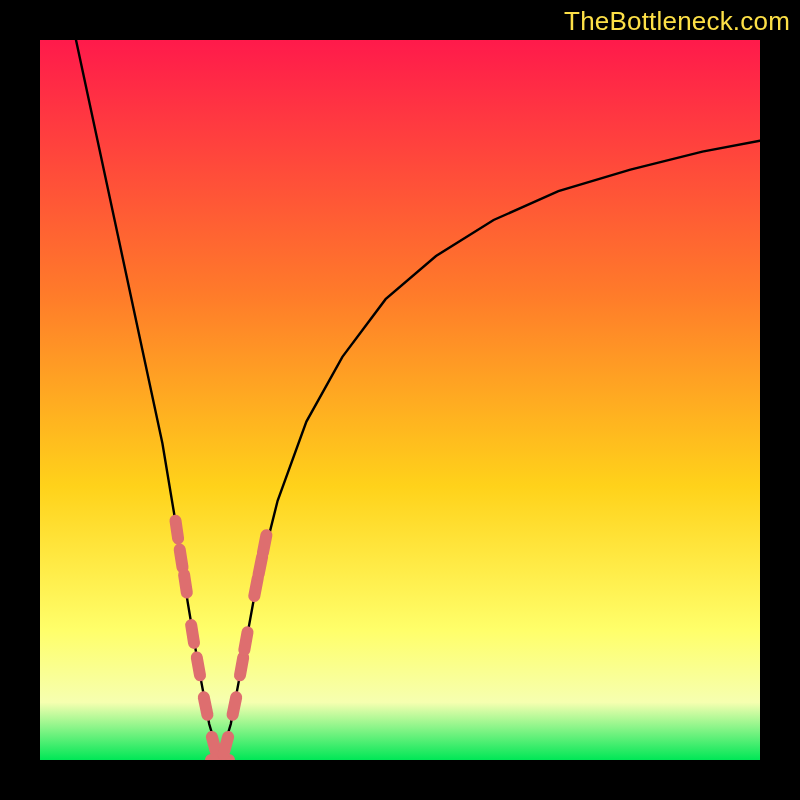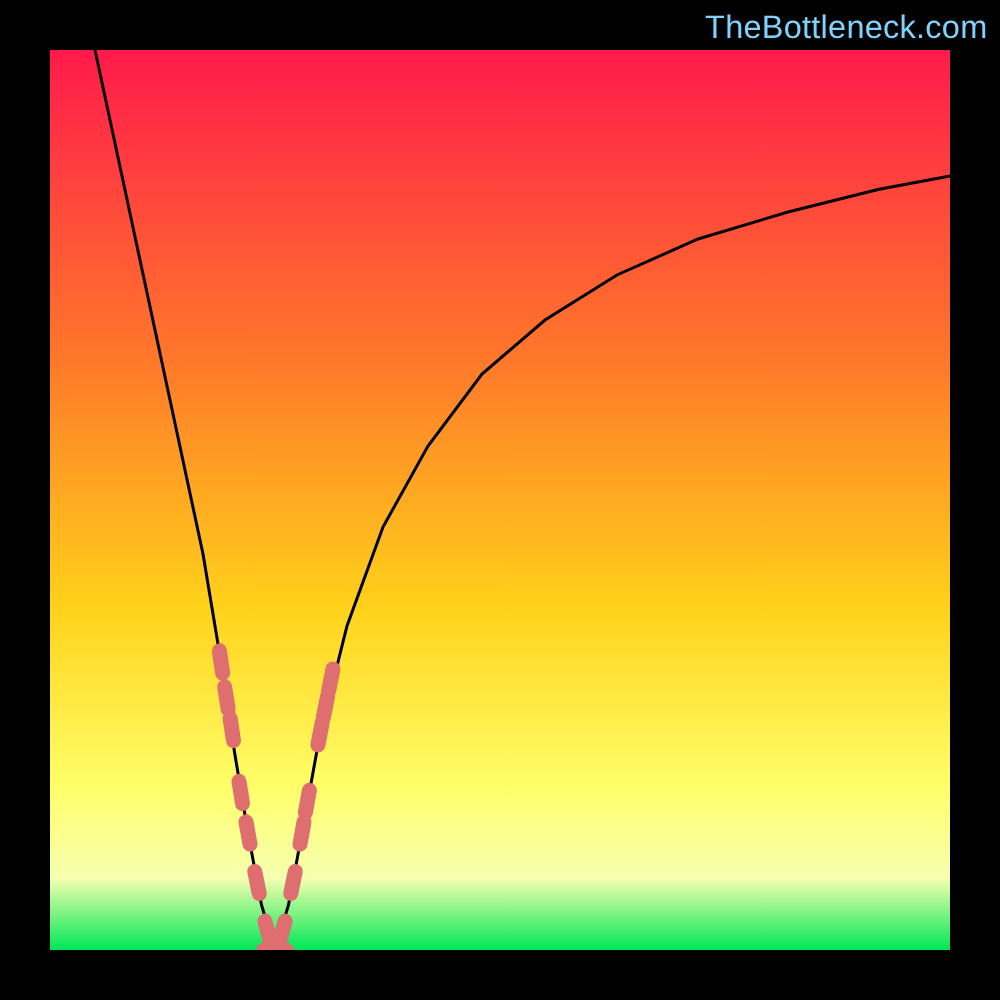--- a/index.html
+++ b/index.html
@@ -23,21 +23,21 @@
     position: absolute;
     left: 0;
     top: 0;
     width: 720px;
     height: 720px;
   }
   .watermark {
     position: absolute;
     top: 6px;
     right: 10px;
-    color: #7dd3fc;
+    color: #fde047;
     font-size: 26px;
     font-weight: 500;
     letter-spacing: 0.2px;
     user-select: none;
     text-align: center;
   }
 </style>
 </head>
 <body>
 

